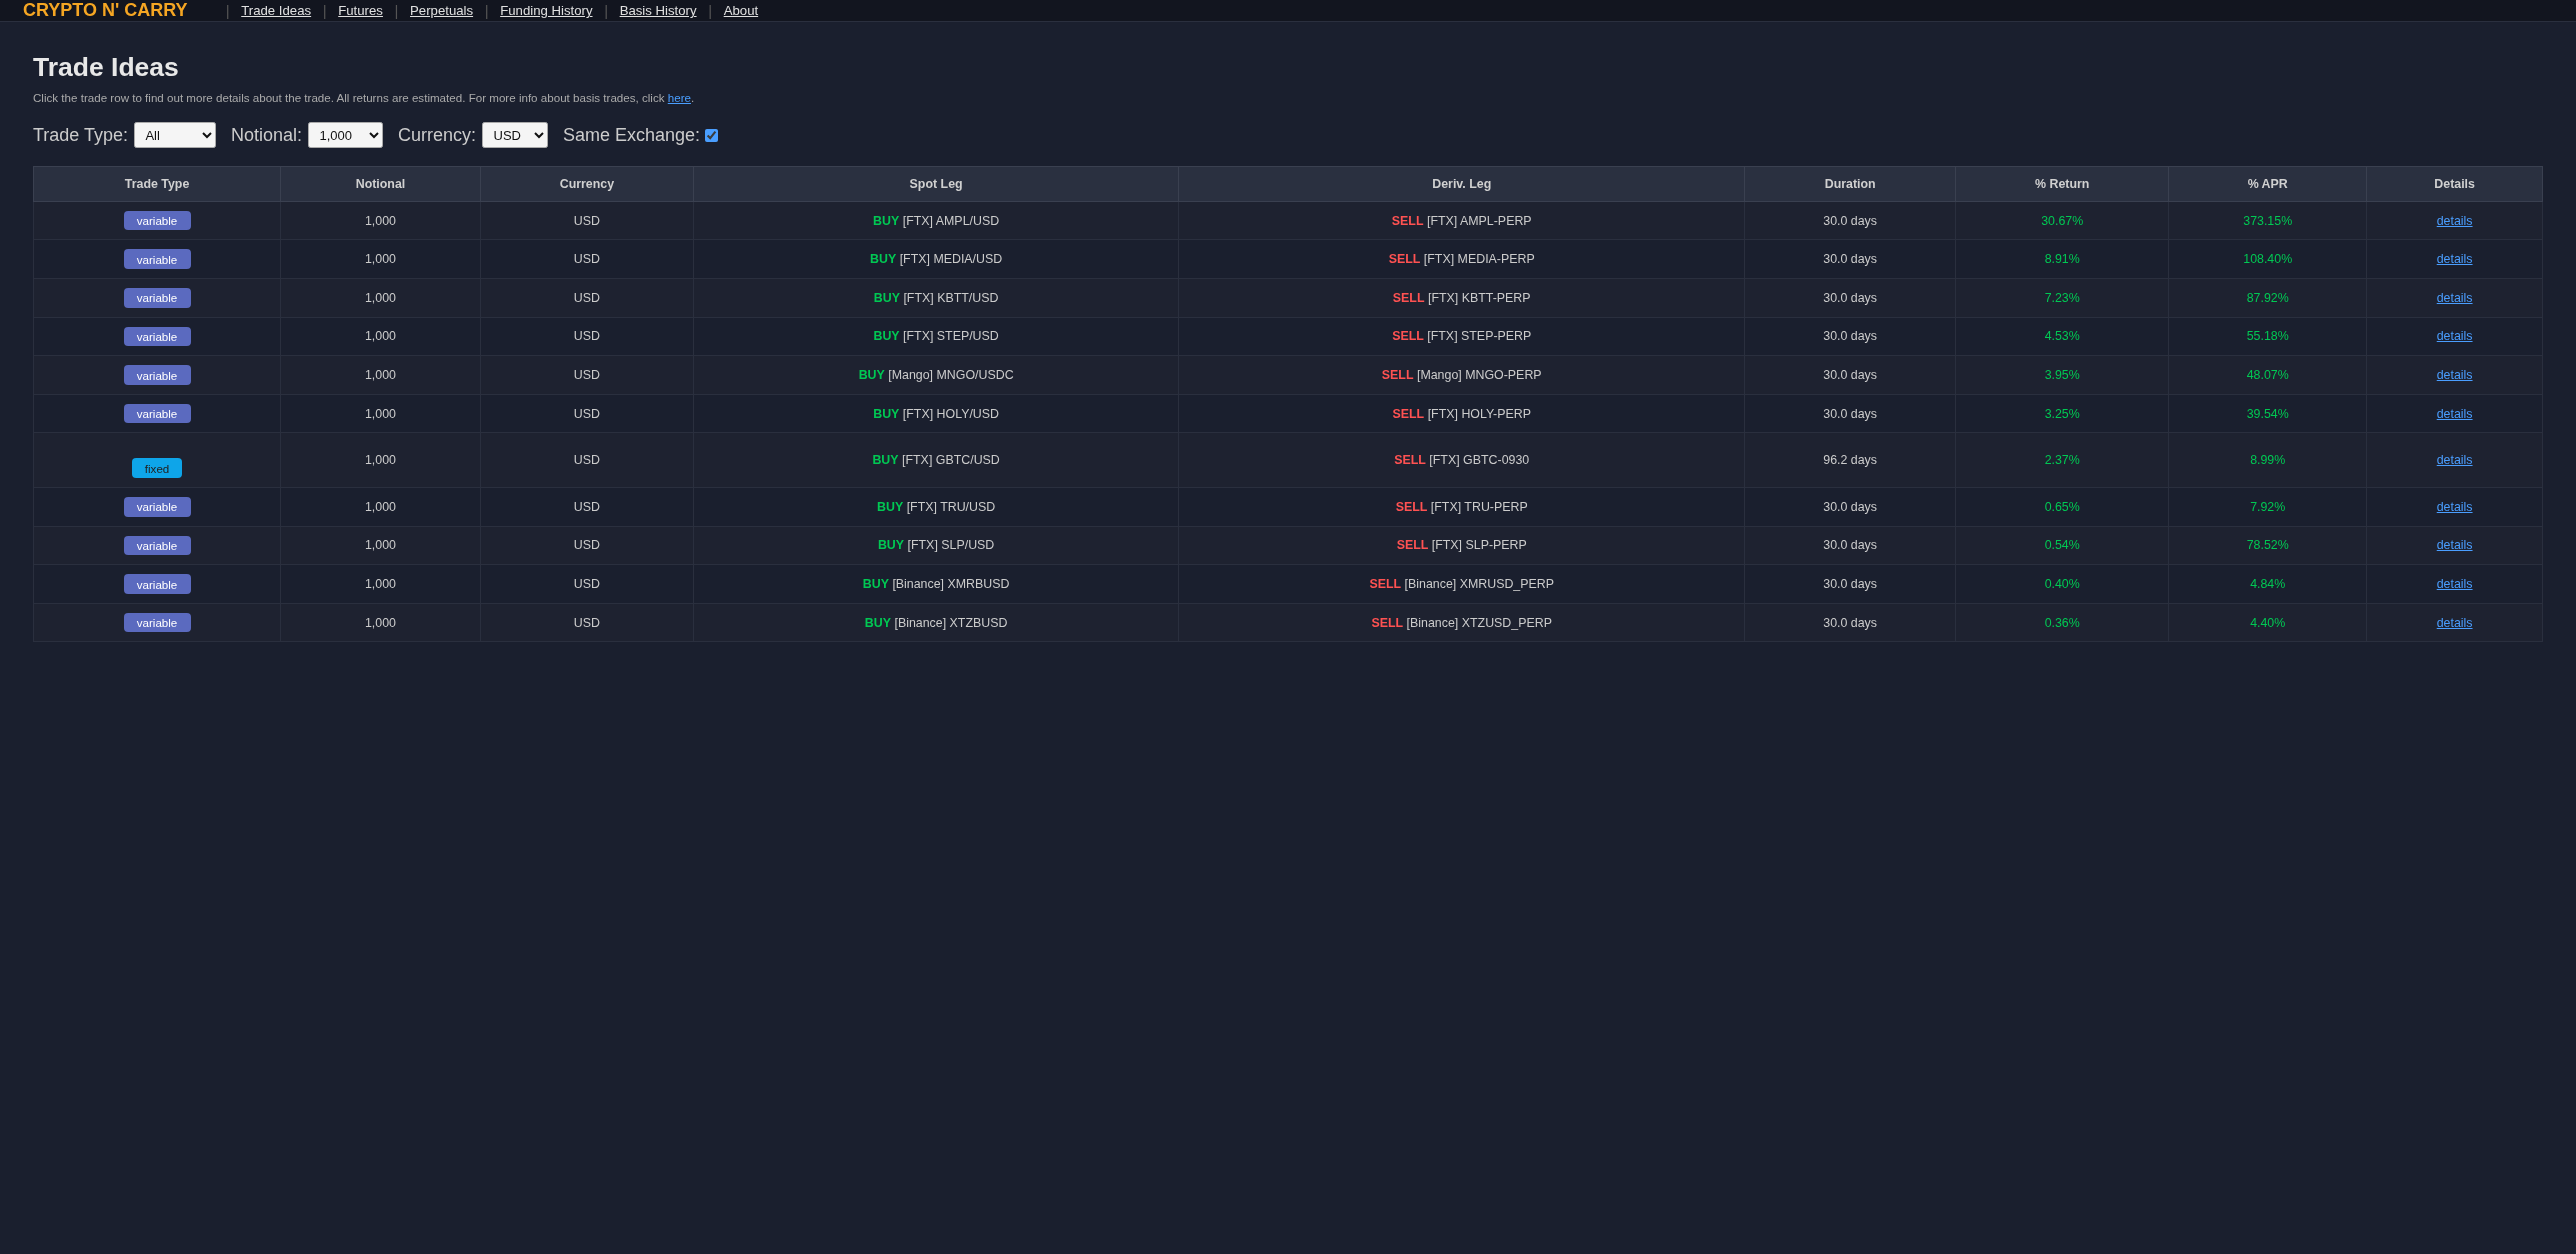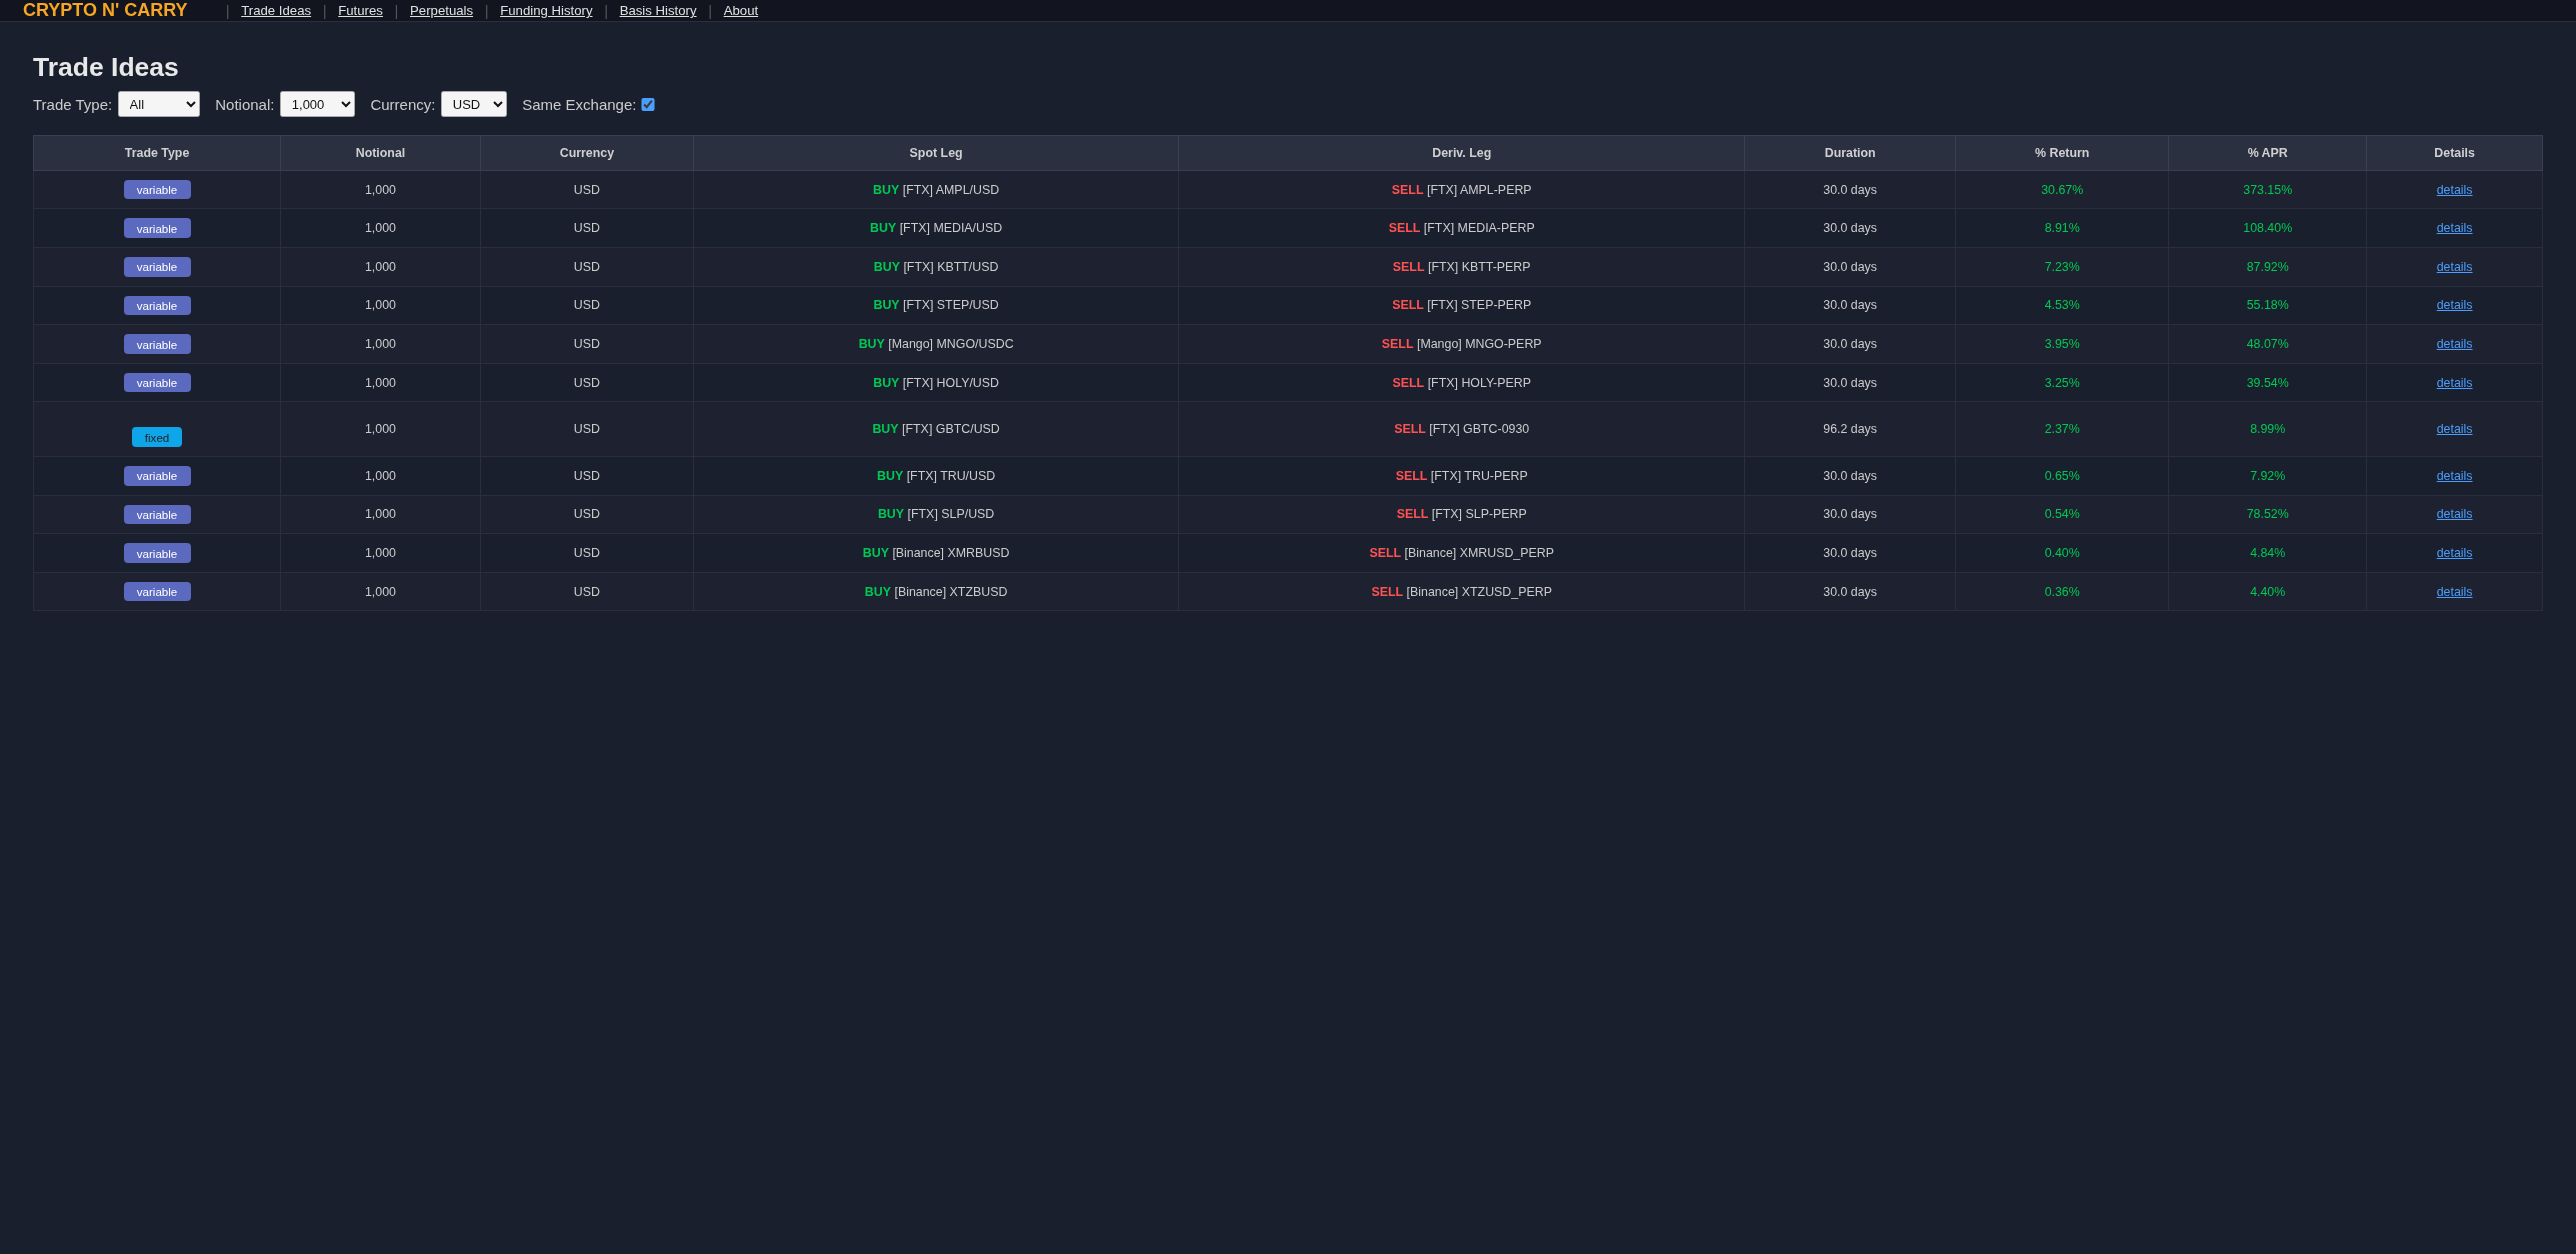--- a/index.html
+++ b/index.html
@@ -64,21 +64,21 @@
       margin-bottom: 18px;
       flex-wrap: wrap;
     }
     .filter-group {
       display: flex;
       align-items: center;
       gap: 5.8px;
     }
     .filter-label {
       color: #ccc;
-      font-size: 15px;
+      font-size: 18px;
       white-space: nowrap;
     }
     select {
       background: #f5f5f5;
       color: #111;
       border: 0.8px solid #aaa;
       border-radius: 2.5px;
       padding: 3.3px 6.6px;
       font-size: 13px;
       cursor: pointer;
@@ -169,20 +169,23 @@
   <span class="nav-sep">|</span>
   <a class="nav-link">Funding History</a>
   <span class="nav-sep">|</span>
   <a class="nav-link">Basis History</a>
   <span class="nav-sep">|</span>
   <a class="nav-link">About</a>
 </nav>
 
 <div class="main-content">
   <h1>Trade Ideas</h1>
+  <p class="subtitle">
+    <span>Click the trade row to find out more details about the trade. All returns are estimated. For more info about basis trades, click </span><a>here</a><span>.</span>
+  </p>
 
   <div class="filters">
     <div class="filter-group">
       <label class="filter-label">Trade Type:</label>
       <select>
         <option>All</option>
         <option>Variable</option>
         <option>Fixed</option>
       </select>
     </div>

